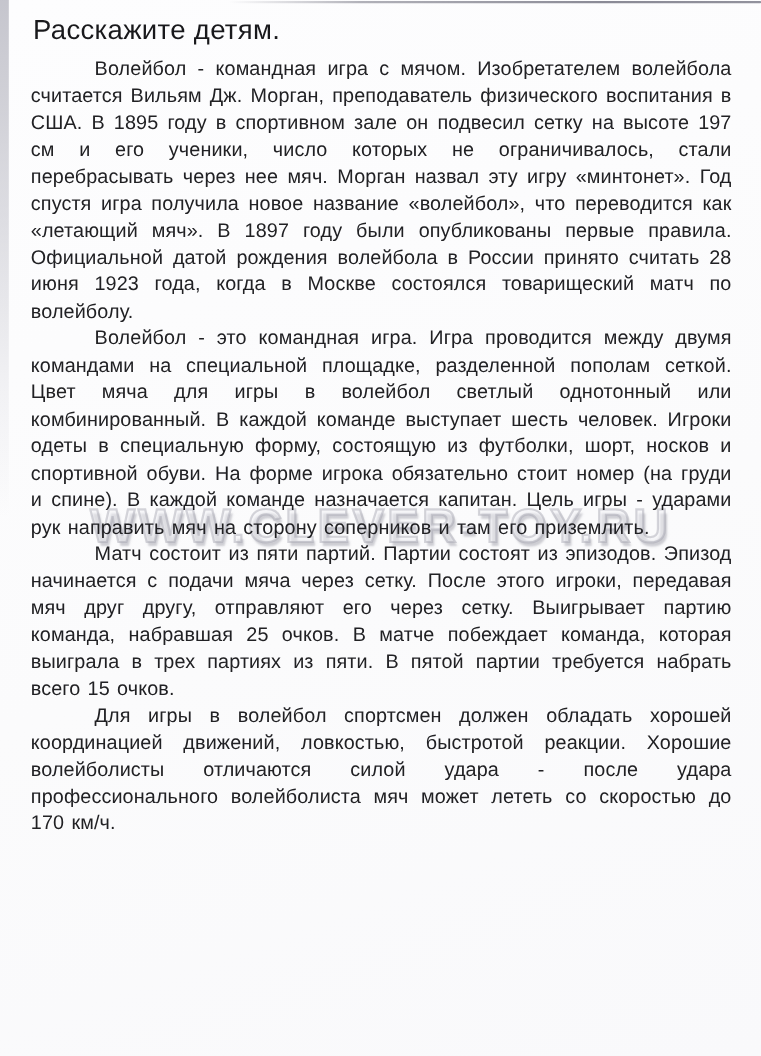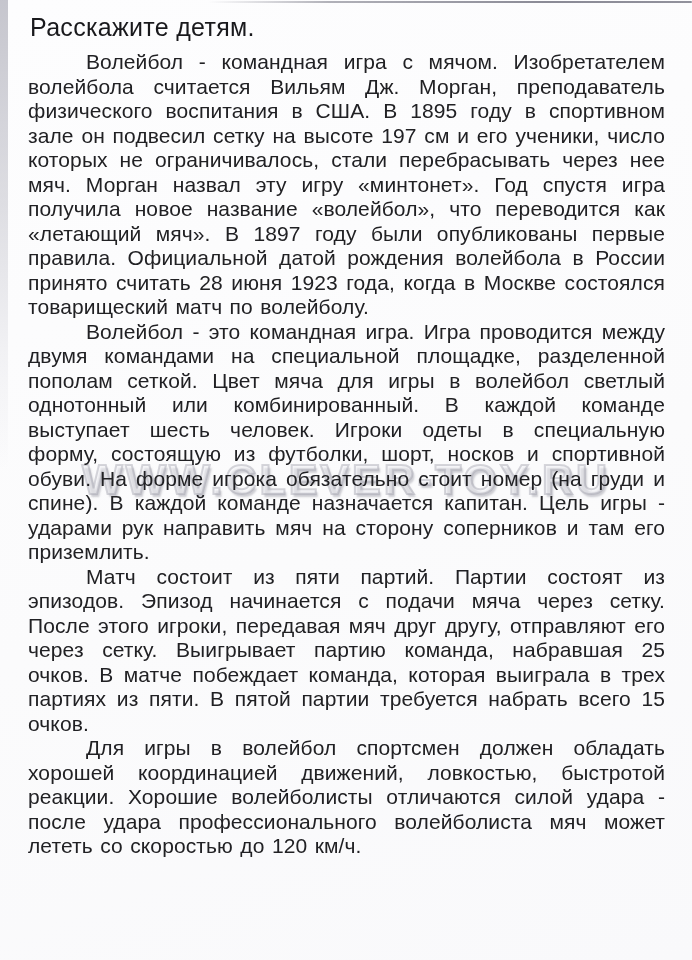--- a/index.html
+++ b/index.html
@@ -76,21 +76,21 @@
   }
   .title {
     margin: 0 0 8px 2px;
     font-size: 25px;
     font-weight: 400;
     letter-spacing: 0.3px;
     color: #19191c;
   }
   .body-paragraph {
     margin: 0;
-    font-size: 21px;
+    font-size: 18px;
     line-height: 24.5px;
     text-align: justify;
     text-indent: 58px;
     word-spacing: 1.5px;
     letter-spacing: 0.1px;
     color: #212124;
   }
 </style>
 </head>
 <body>
@@ -104,16 +104,16 @@
 
   <div class="content">
     <h1 class="title">Расскажите детям.</h1>
 
     <p class="body-paragraph">Волейбол - командная игра с мячом. Изобретателем волейбола считается Вильям Дж. Морган, преподаватель физического воспитания в США. В 1895 году в спортивном зале он подвесил сетку на высоте 197 см и его ученики, число которых не ограничивалось, стали перебрасывать через нее мяч. Морган назвал эту игру «минтонет». Год спустя игра получила новое название «волейбол», что переводится как «летающий мяч». В 1897 году были опубликованы первые правила. Официальной датой рождения волейбола в России принято считать 28 июня 1923 года, когда в Москве состоялся товарищеский матч по волейболу.</p>
 
     <p class="body-paragraph">Волейбол - это командная игра. Игра проводится между двумя командами на специальной площадке, разделенной пополам сеткой. Цвет мяча для игры в волейбол светлый однотонный или комбинированный. В каждой команде выступает шесть человек. Игроки одеты в специальную форму, состоящую из футболки, шорт, носков и спортивной обуви. На форме игрока обязательно стоит номер (на груди и спине). В каждой команде назначается капитан. Цель игры - ударами рук направить мяч на сторону соперников и там его приземлить.</p>
 
     <p class="body-paragraph">Матч состоит из пяти партий. Партии состоят из эпизодов. Эпизод начинается с подачи мяча через сетку. После этого игроки, передавая мяч друг другу, отправляют его через сетку. Выигрывает партию команда, набравшая 25 очков. В матче побеждает команда, которая выиграла в трех партиях из пяти. В пятой партии требуется набрать всего 15 очков.</p>
 
-    <p class="body-paragraph">Для игры в волейбол спортсмен должен обладать хорошей координацией движений, ловкостью, быстротой реакции. Хорошие волейболисты отличаются силой удара - после удара профессионального волейболиста мяч может лететь со скоростью до 120 км/ч.</p>
+    <p class="body-paragraph">Для игры в волейбол спортсмен должен обладать хорошей координацией движений, ловкостью, быстротой реакции. Хорошие волейболисты отличаются силой удара - после удара профессионального волейболиста мяч может лететь со скоростью до 170 км/ч.</p>
   </div>
 
 </div>
 
 </body></html>

